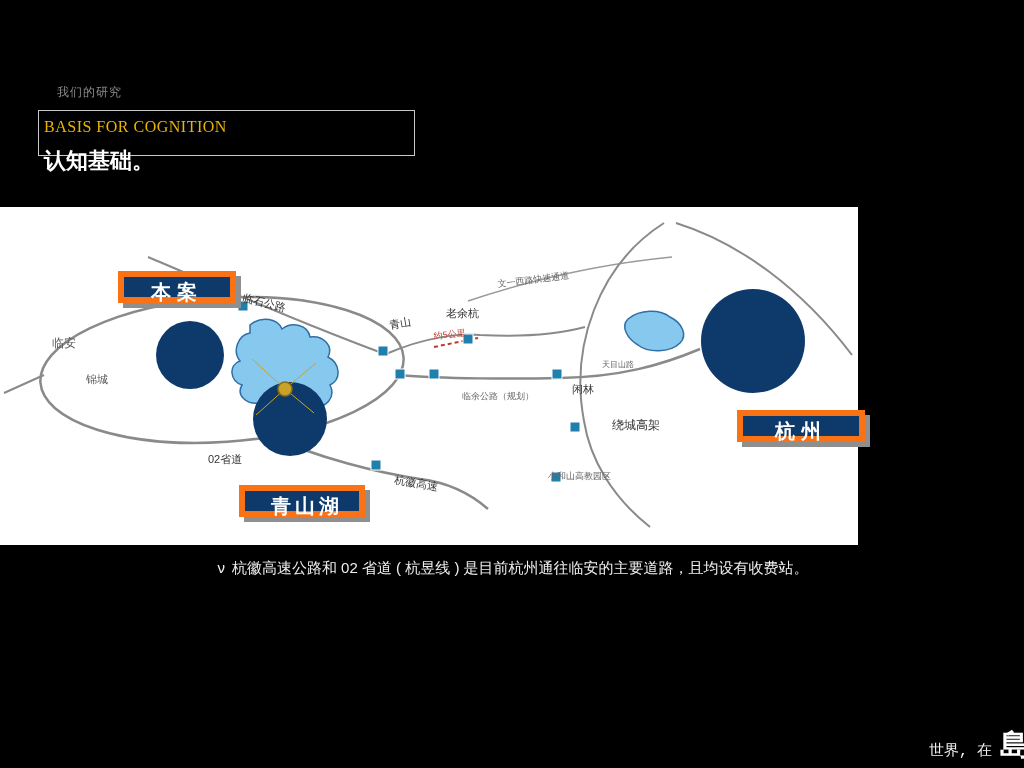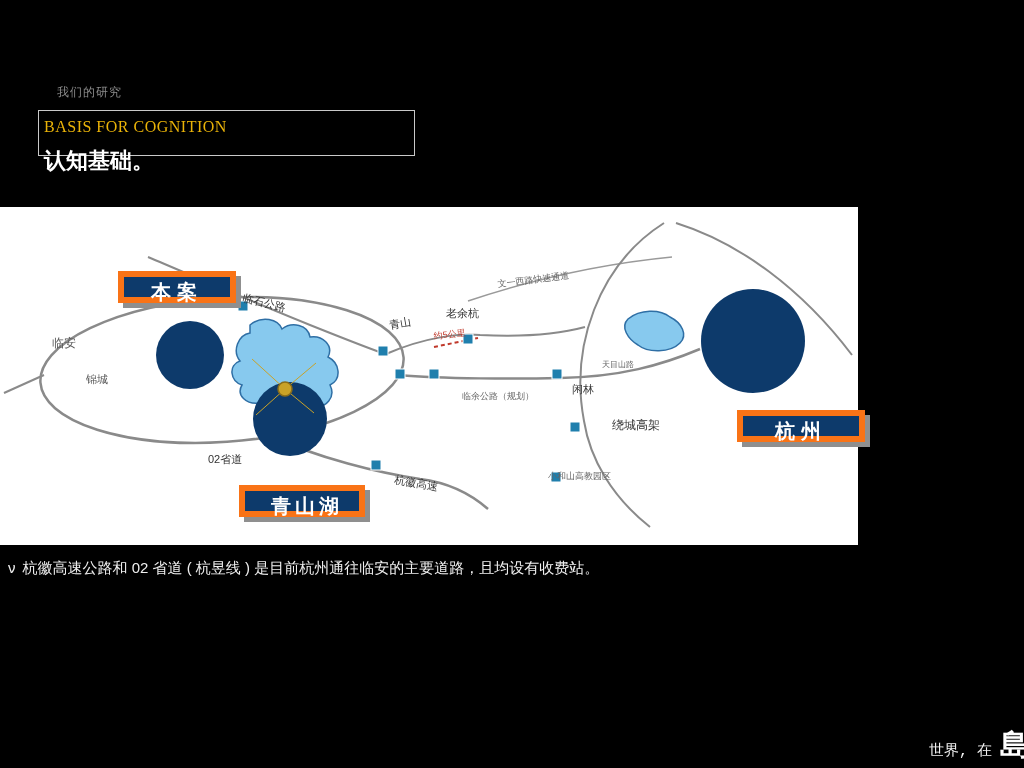--- a/index.html
+++ b/index.html
@@ -47,21 +47,21 @@
     line-height:30px; height:32px;
     letter-spacing:6px;
   }
   .callout-project   { left:118px; top:64px;  width:118px; }
   .callout-hangzhou  { left:717px; top:203px; width:128px;margin-left:20px; }
   .callout-qingshanhu{ left:239px; top:278px; width:126px; letter-spacing:4px;padding-left:10px; }
   .bullets {
     position:absolute; left:8px; top:557px; width:1010px;
     font-size:15px; line-height:21px; color:#efefef;
   }
-  .bullet { display:block; }
+  .bullet { display:block;text-align:center; }
   .marker { display:inline; margin-right:7px; }
   .marker-square { font-size:11px; vertical-align:2px; }
   .footer-brand {
     position:absolute; right:-6px; bottom:2px;
     display:flex; align-items:flex-end; gap:8px;
     white-space:nowrap;
   }
   .brand-text {
     font-family:Liberation Mono, monospace;
     font-size:15px; color:#f2f2f2; padding-bottom:6px;

